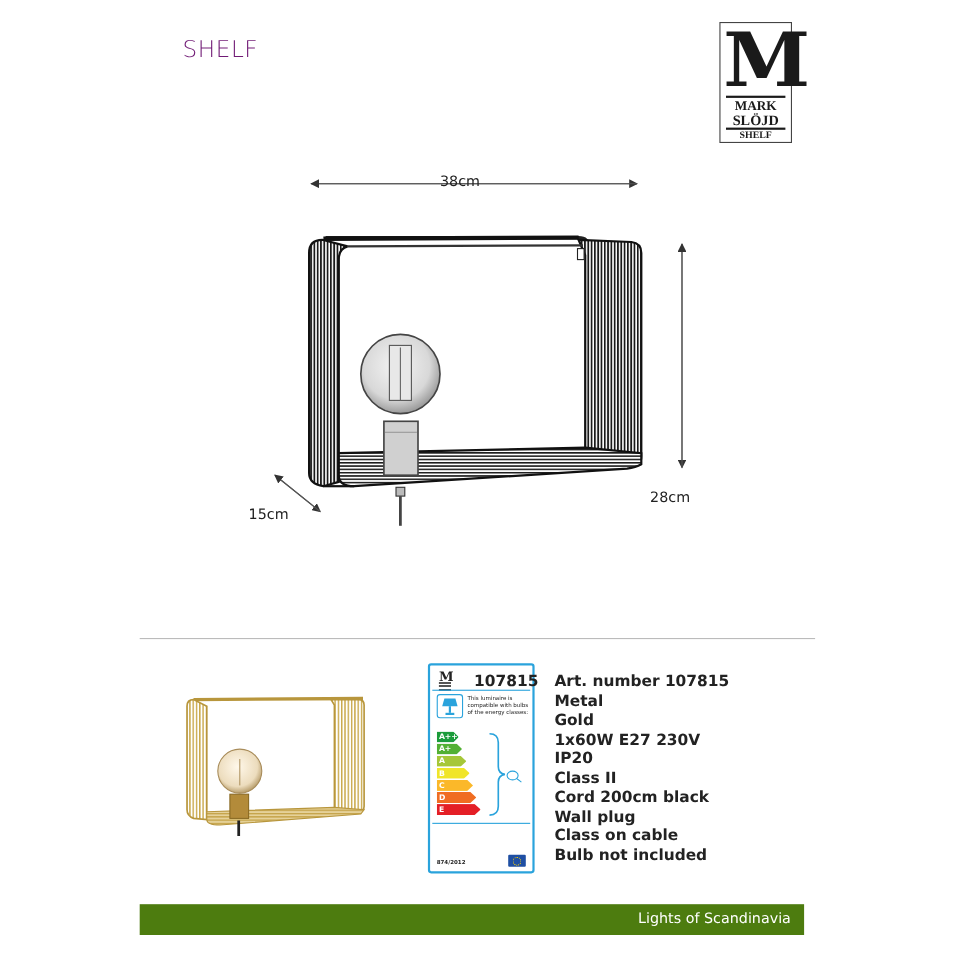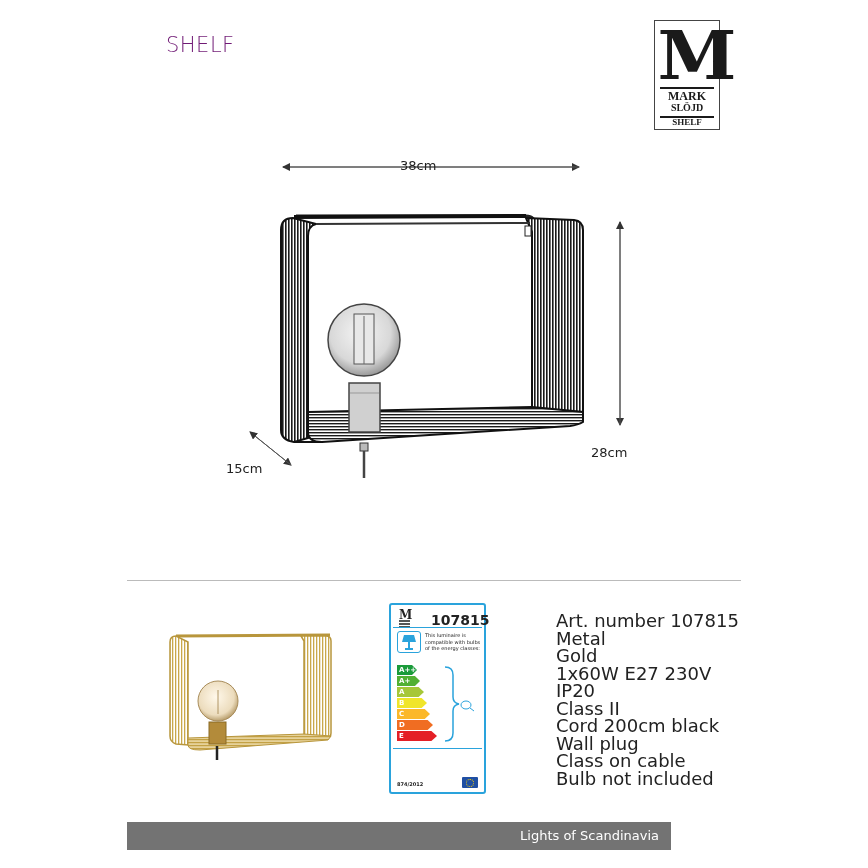--- a/index.html
+++ b/index.html
@@ -23,36 +23,36 @@
   .energy-label .elogo-bar { position: absolute; left: 8px; top: 15px; width: 11px; height: 9px; background: repeating-linear-gradient(#555 0 2px, #fff 2px 3px); }
   .energy-label .artno { position: absolute; left: 40px; top: 7px; font-size: 14px; font-weight: bold; color: #222; }
   .energy-label .hline { position: absolute; left: 2px; right: 2px; height: 1px; background: #2aa3dc; }
   .energy-label .lamp-box { position: absolute; left: 6px; top: 26px; width: 24px; height: 22px; border: 1px solid #2aa3dc; border-radius: 3px; }
   .energy-label .compat { position: absolute; left: 34px; top: 27px; font-size: 5px; line-height: 6.5px; color: #222; width: 58px; }
   .energy-label .class-bar { position: absolute; left: 6px; height: 10px; color: #fff; font-size: 7px; line-height: 10px; padding-left: 2px; font-weight: bold; }
   .energy-label .reg { position: absolute; left: 6px; bottom: 5px; font-size: 5px; font-weight: bold; color: #222; }
   .energy-label .eu-flag { position: absolute; right: 6px; bottom: 4px; width: 16px; height: 11px; background: #1f4fa3; border-radius: 1px; }
   .energy-label .eu-flag::after { content: ""; position: absolute; left: 4px; top: 2px; width: 6px; height: 6px; border: 1px dotted #ffd200; border-radius: 50%; }
 
-  .specs { position: absolute; left: 556px; top: 612px; font-size: 18px; line-height: 17.5px; color: #222; }
+  .specs { position: absolute; left: 504px; top: 612px; font-size: 14px; line-height: 17.5px; color: #222; font-weight: bold; }
   .specs li { list-style: none; white-space: nowrap; }
 
-  .footer-bar { position: absolute; left: 127px; top: 822px; width: 544px; height: 28px; background: #737373; }
+  .footer-bar { position: absolute; left: 127px; top: 822px; width: 604px; height: 28px; background: #4d7c0f; }
   .footer-bar span { position: absolute; right: 12px; top: 6px; font-size: 13px; color: #fff; }
 </style>
 </head>
 <body>
 
 <div class="title">SHELF</div>
 
 <div class="logo">
   <div class="m">M</div>
   <div class="line" style="top:66px;"></div>
   <div class="word" style="top:69px; font-size:12px;">MARK</div>
-  <div class="word" style="top:82px; font-size:10px;">SLÖJD</div>
+  <div class="word" style="top:82px; font-size:13px;">SLÖJD</div>
   <div class="line" style="top:95px;"></div>
   <div class="word" style="top:97px; font-size:9px;">SHELF</div>
 </div>
 
 <svg class="arrow-svg" width="868" height="580" viewBox="0 0 868 580">
   <defs>
     <marker id="ah" markerWidth="8" markerHeight="8" refX="7" refY="4" orient="auto">
       <path d="M0,0 L8,4 L0,8 Z" fill="#333"></path>
     </marker>
     <pattern id="wires" width="3" height="10" patternUnits="userSpaceOnUse">

